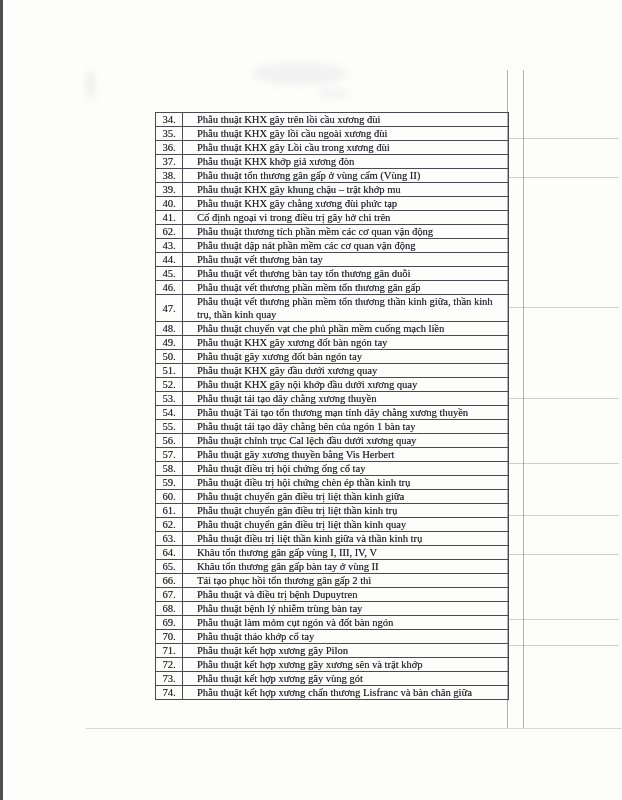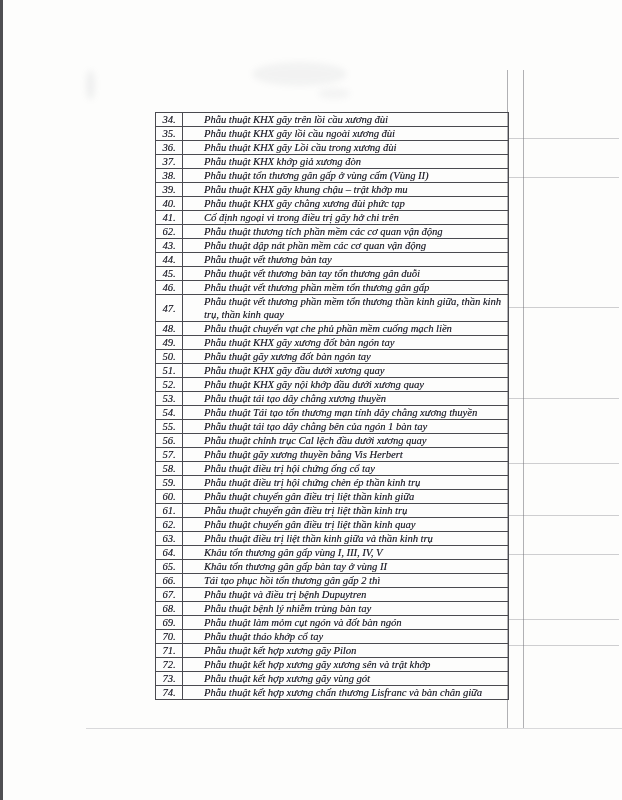--- a/index.html
+++ b/index.html
@@ -8,21 +8,21 @@
     --table-border:#4a4a50;
     --scan-line:#97979c;
     --edge-bar:#4f4f52;
   }
   html,body{margin:0;padding:0;}
   body{
     width:622px;height:800px;overflow:hidden;
     background:var(--page-bg);
     font-family:"Liberation Serif","DejaVu Serif",serif;
   }
-  .page{position:relative;width:564px;height:800px;background:var(--page-bg);font-style:italic;}
+  .page{position:relative;width:564px;height:800px;background:var(--page-bg);}
   .edge-bar{position:absolute;left:0;top:0;width:3px;height:800px;background:var(--edge-bar);}
   .vline{position:absolute;width:1px;top:70px;height:658px;background:var(--scan-line);opacity:.75;}
   .v1{left:507px;}
   .v2{left:523px;}
   .hline{position:absolute;left:86px;top:728px;width:536px;height:1px;background:#d9d9db;}
   .bleed{position:absolute;left:509px;width:110px;height:1px;background:rgba(110,110,116,.32);}
   .b1{top:138px;} .b2{top:177px;} .b3{top:307px;} .b4{top:398px;} .b5{top:463px;}
   .b6{top:515px;} .b7{top:554px;} .b8{top:619px;} .b9{top:645px;}
   .smudge{position:absolute;border-radius:50%;background:#8a8f96;filter:blur(3px);}
   .s1{left:252px;top:62px;width:95px;height:24px;opacity:.09;}
@@ -35,21 +35,21 @@
   }
   table.proc-table td{
     border:1px solid var(--table-border);
     font-size:10.5px;line-height:13px;height:13px;
     color:var(--ink);
     text-shadow:0.2px 0.2px 0.3px rgba(30,30,45,.55);
     vertical-align:middle;
     overflow:hidden;
   }
   td.num{width:26px;text-align:center;padding:0;}
-  td.desc{padding:0 4px 0 21px;margin-top:14px;}
+  td.desc{padding:0 4px 0 14px;margin-top:14px;}
 </style>
 </head>
 <body>
 
 <div class="page">
   <div class="edge-bar"></div>
 
   <div class="smudge s1"></div>
   <div class="smudge s2"></div>
   <div class="smudge s3"></div>

